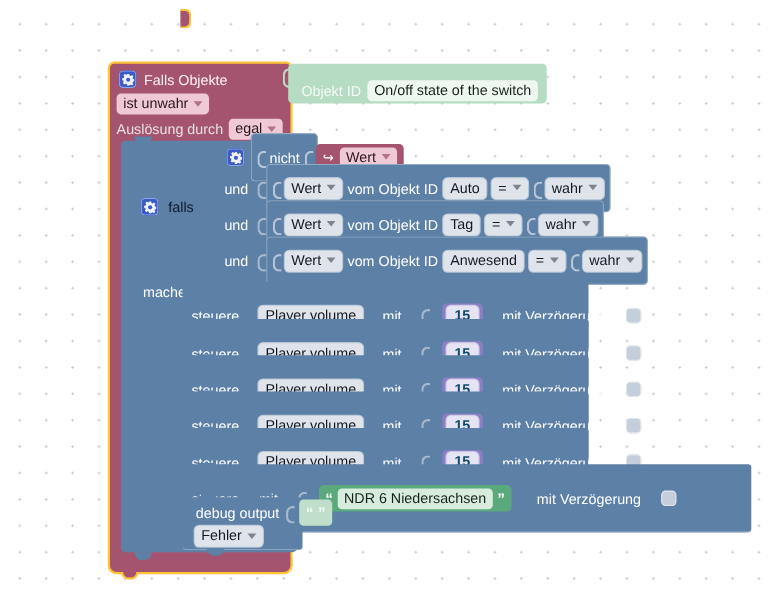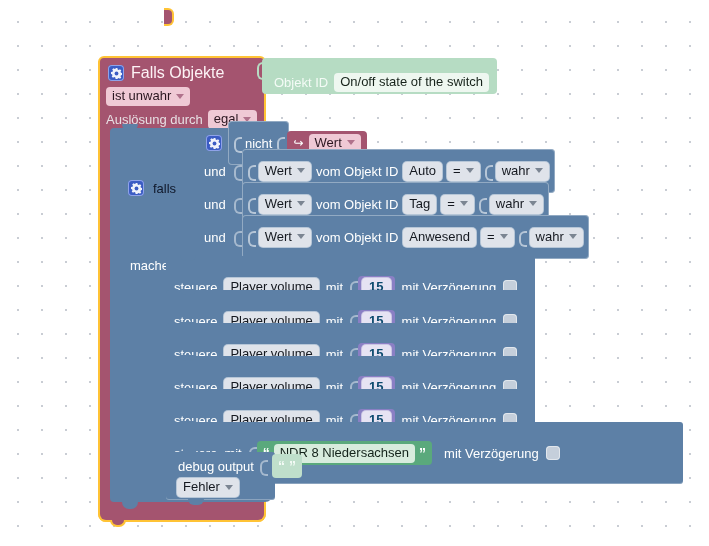--- a/index.html
+++ b/index.html
@@ -67,21 +67,21 @@
 
   
   #outer{
     position:absolute;left:98px;top:56px;width:168px;height:466px;
     background:#a4546f;
     border:2px solid #ffc335;
     border-radius:6px 6px 8px 8px;
     box-sizing:border-box;
   }
   #outer-head{padding:6px 8px 0 8px;display:flex;align-items:center;gap:7px}
-  #outer-head .t{color:#fdf3f6;font-size:16px}
+  #outer-head .t{color:#fdf3f6;font-size:13px}
   #outer-r2{padding:5px 0 0 6px}
   #outer-r3{padding:4px 16px 0 6px;display:flex;align-items:center;gap:5px;color:#fdf1f5}
 
   
   #outer-plug{
     position:absolute;left:164px;top:8px;width:10px;height:18px;
     border:2px solid #ffc335;border-left:none;border-radius:0 6px 6px 0;
     background:#a4546f;box-sizing:border-box;
   }
 
@@ -136,21 +136,21 @@
     box-shadow:0 0 0 1px rgba(255,255,255,.33) inset;
   }
   .roseblk{
     background:#a4546f;border-radius:4px;height:24px;
     display:flex;align-items:center;gap:5px;padding:0 6px;
   }
 
   
   .strow{
     position:absolute;background:#5d80a6;height:30px;
-    display:flex;align-items:center;gap:7px;padding:16px 8px;
+    display:flex;align-items:center;gap:18px;padding:16px 8px;
     border-radius:3px;
     box-shadow:0 -1px 0 rgba(255,255,255,.28) inset;
   }
   .strow .bump{
     position:absolute;left:14px;top:-1px;width:16px;height:6px;
     background:#5d80a6;border-radius:0 0 8px 8px;
   }
   .numblk{
     background:#8a7fc4;border-radius:4px;height:22px;
     display:flex;align-items:center;padding:0 4px;
@@ -409,21 +409,21 @@
   <span class="chk"></span>
 </div>
 
 <div class="strow" style="left:166px;top:422px;width:501px">
   <span class="bump"></span>
   <span class="lbl">steuere</span>
   <span class="lbl">mit</span>
   <span class="notch dark"></span>
   <span class="txtblk-mid" style="margin-left:-5px">
     <span class="quote">“</span>
-    <span class="fld mid">NDR 8 Niedersachsen</span>
+    <span class="fld mid">NDR 6 Niedersachsen</span>
     <span class="quote">”</span>
   </span>
   <span class="lbl" style="margin-left:5px">mit Verzögerung</span>
   <span class="chk"></span>
 </div>
 
 <div id="dbg">
   <span class="bump"></span>
   <div class="r1">
     <span class="lbl">debug output</span>

